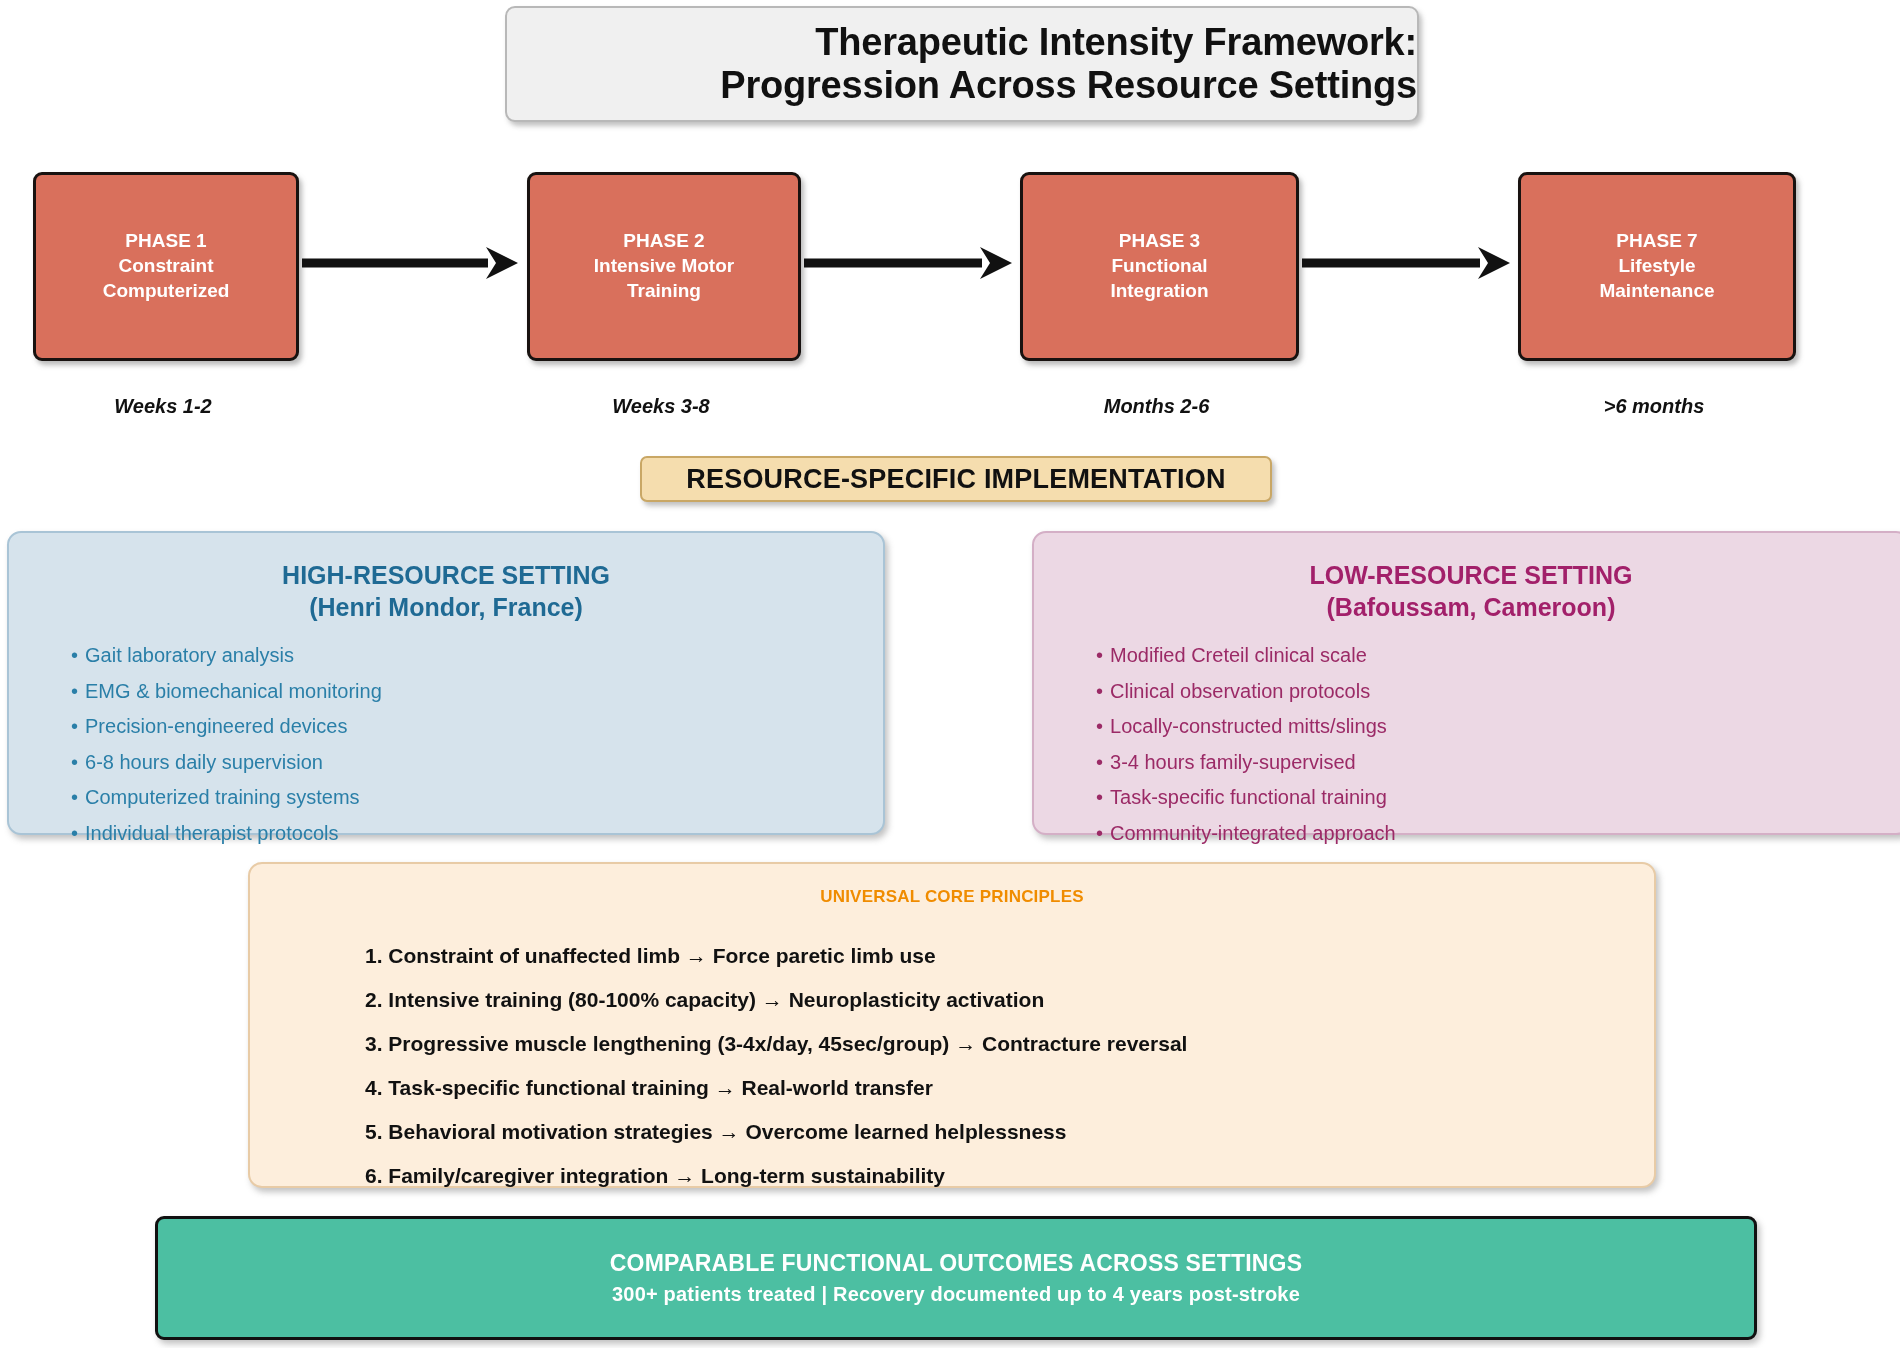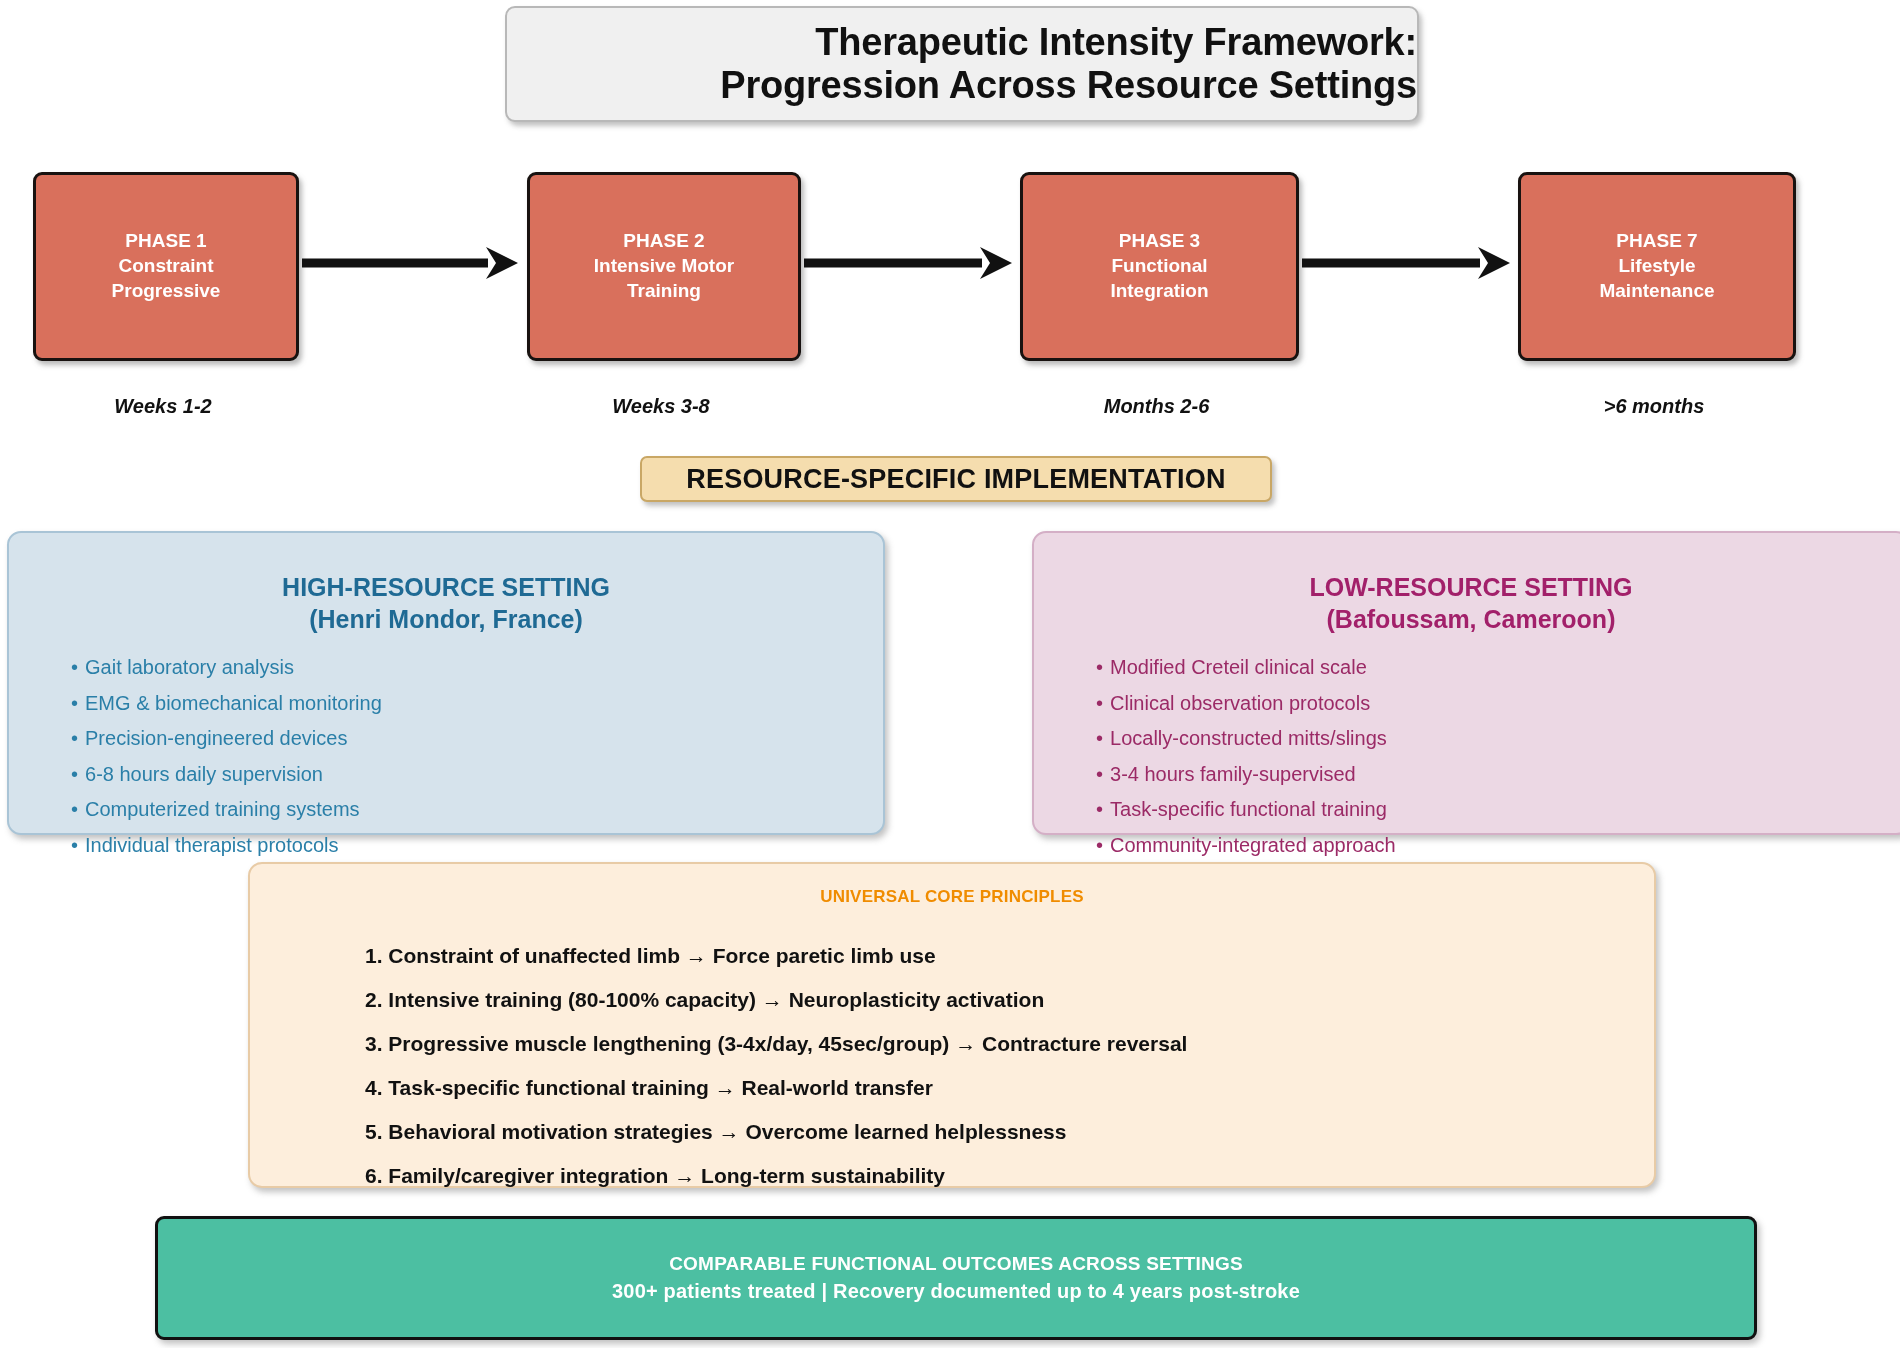--- a/index.html
+++ b/index.html
@@ -128,21 +128,21 @@
     background: #D6E3EC;
     border: 2px solid #A9C4D6;
   }
   .panel-lo {
     left: 1032px;
     width: 874px;
     background: #ECD8E4;
     border: 2px solid #D4AFC6;
   }
   .panel-head {
-    margin-top: 38px;
+    margin-top: 26px;
     text-align: center;
     font-size: 25px;
     font-weight: bold;
     line-height: 1.28;
     white-space: pre-line;
   }
   .panel-hi .panel-head { color: #1F6A94; }
   .panel-lo .panel-head { color: #A2206A; }
 
   .panel-list {
@@ -206,21 +206,21 @@
     background: #4CBFA2;
     border: 3px solid #111111;
     border-radius: 9px;
     display: flex;
     flex-direction: column;
     align-items: center;
     justify-content: center;
     box-shadow: 3px 4px 6px rgba(120,120,120,0.45);
   }
   .outcome-l1 {
-    font-size: 19px;
+    font-size: 23px;
     font-weight: bold;
     color: #FFFFFF;
     letter-spacing: 0.2px;
     line-height: 1.45;
   }
   .outcome-l2 {
     font-size: 20px;
     font-weight: bold;
     color: #FFFFFF;
     letter-spacing: 0.2px;
@@ -233,21 +233,21 @@
 <div id="canvas">
 
   <div class="title-box">
     <div class="title-line">Therapeutic Intensity Framework:</div>
     <div class="title-line">Progression Across Resource Settings</div>
   </div>
 
   <div class="phase-box" style="left:33px; width:260px;">
     <div class="phase-title">PHASE 1</div>
     <div class="phase-sub">Constraint
-Progressive</div>
+Computerized</div>
   </div>
   <div class="phase-caption" style="left:33px; width:260px;">Weeks 1-2</div>
 
   <svg class="arrow-svg" style="left:300px;" width="220" height="36" viewBox="0 0 220 36">
     <line x1="2" y1="18" x2="188" y2="18" stroke="#111111" stroke-width="9"></line>
     <polygon points="186,2 218,18 186,34 196,18" fill="#111111"></polygon>
   </svg>
 
   <div class="phase-box" style="left:527px; width:268px;">
     <div class="phase-title">PHASE 2</div>

